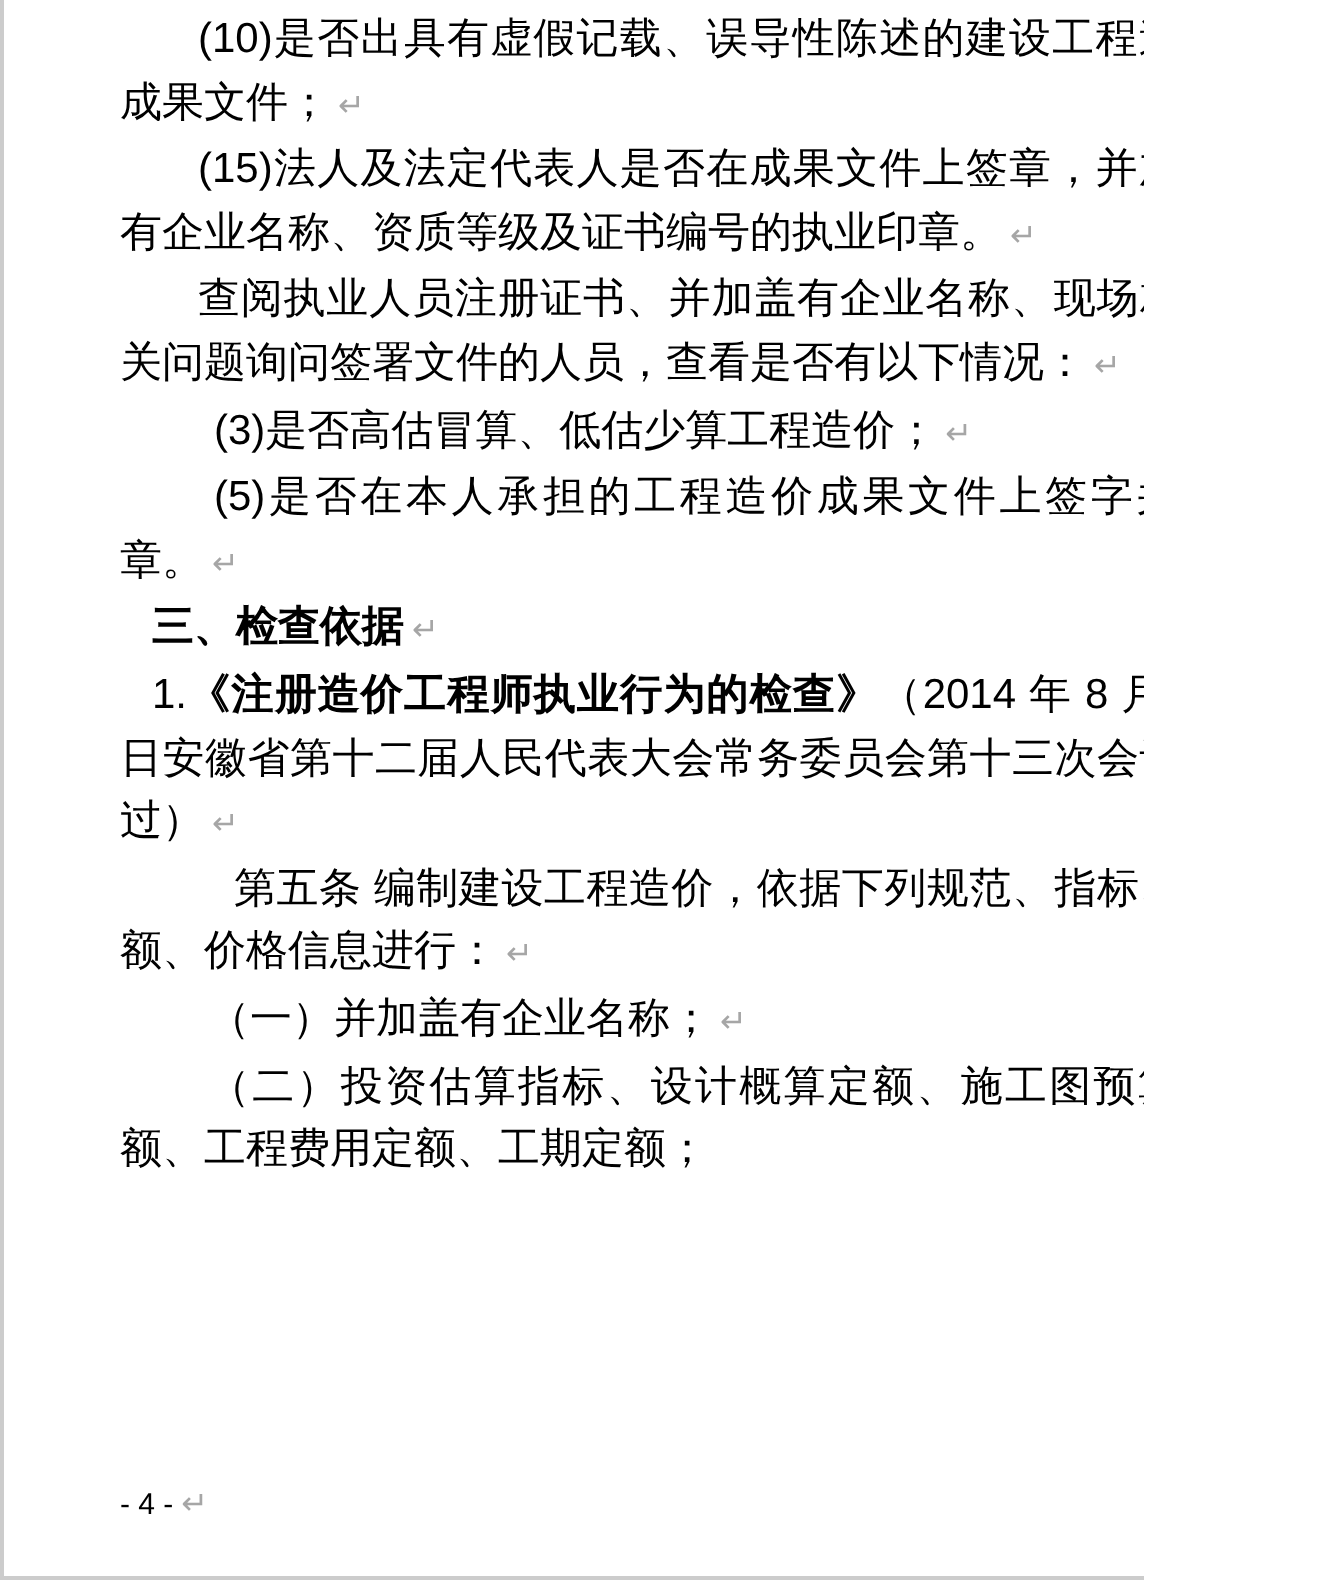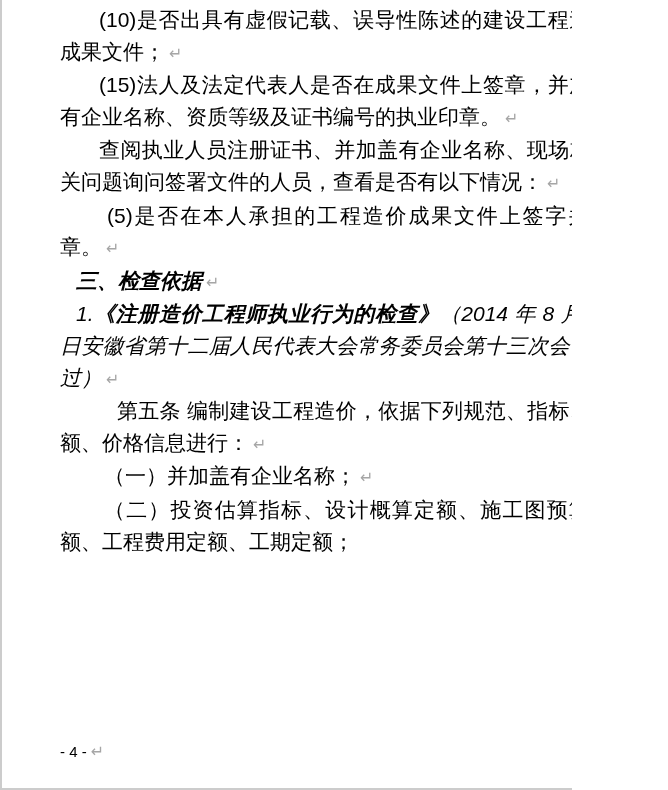--- a/index.html
+++ b/index.html
@@ -27,21 +27,21 @@
   }
   p.para {
     margin: 0;
     font-size: 21px;
     line-height: 31.6px;
     text-align: justify;
     word-break: break-all;
   }
   .ind-a { text-indent: 39px; }
   .ind-b { text-indent: 47px; }
-  .ind-c { text-indent: 16px; font-style: italic; }
+  .ind-c { text-indent: 16px; }
   .ind-d { text-indent: 57px; }
   .ind-e { text-indent: 44px; }
   .bold  { font-weight: bold; }
   .pmark {
     color: var(--mark-color, #a6a6a6);
     font-size: 16px;
     margin-left: 4px;
     font-weight: normal;
   }
   .footer {
@@ -54,20 +54,21 @@
   .footer .num { white-space: pre; }
 </style>
 </head>
 <body>
 
 <div class="page" style="--page-bg: #ffffff; --text-color: #000000; --mark-color: #a6a6a6; --edge-color: #cccccc;">
   <div class="content" id="paragraphs">
       <p class="para ind-a"><span>(10)是否出具有虚假记载、误导性陈述的建设工程造价成果文件；</span><span class="pmark">↵</span></p>
       <p class="para ind-a"><span>(15)法人及法定代表人是否在成果文件上签章，并加盖有企业名称、资质等级及证书编号的执业印章。</span><span class="pmark">↵</span></p>
       <p class="para ind-a"><span>查阅执业人员注册证书、并加盖有企业名称、现场就有关问题询问签署文件的人员，查看是否有以下情况：</span><span class="pmark">↵</span></p>
+      <p class="para ind-b"><span>(3)是否高估冒算、低估少算工程造价；</span><span class="pmark">↵</span></p>
       <p class="para ind-b"><span>(5)是否在本人承担的工程造价成果文件上签字并盖章。</span><span class="pmark">↵</span></p>
       <p class="para ind-c"><span class="bold">三、检查依据</span><span class="pmark">↵</span></p>
       <p class="para ind-c"><span>1.</span><span class="bold">《注册造价工程师执业行为的检查》</span><span>（2014 年 8 月 21 日安徽省第十二届人民代表大会常务委员会第十三次会议通过）</span><span class="pmark">↵</span></p>
       <p class="para ind-d"><span>第五条 编制建设工程造价，依据下列规范、指标、定额、价格信息进行：</span><span class="pmark">↵</span></p>
       <p class="para ind-e"><span>（一）并加盖有企业名称；</span><span class="pmark">↵</span></p>
       <p class="para ind-e"><span>（二）投资估算指标、设计概算定额、施工图预算定额、工程费用定额、工期定额；</span></p>
     </div>
   <div class="footer">
     <span class="num">- 4 -</span><span class="pmark">↵</span>
   </div>

